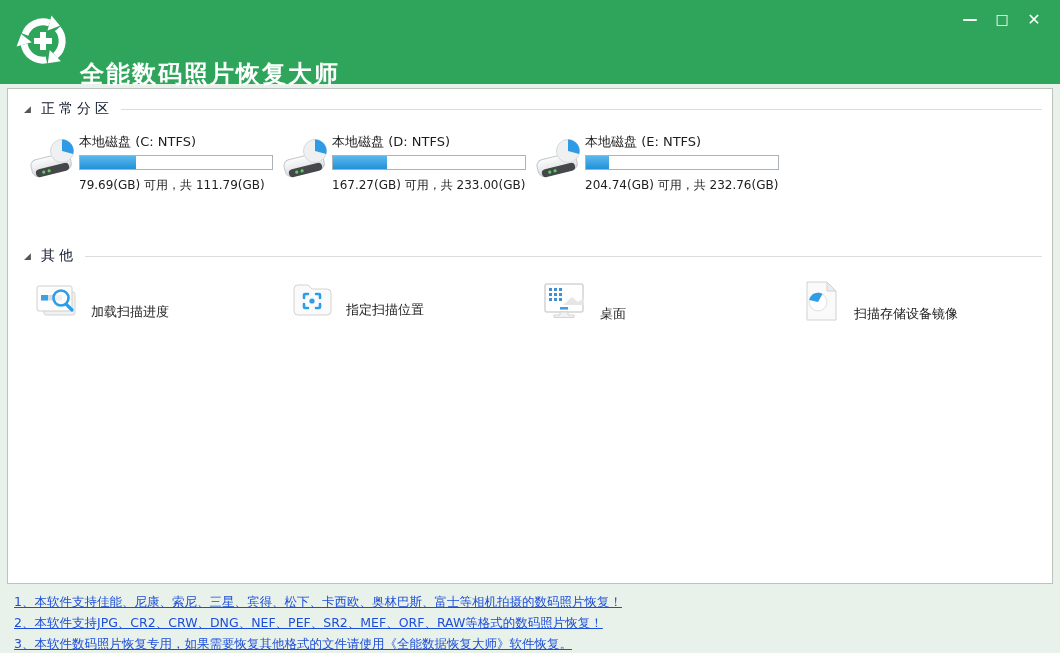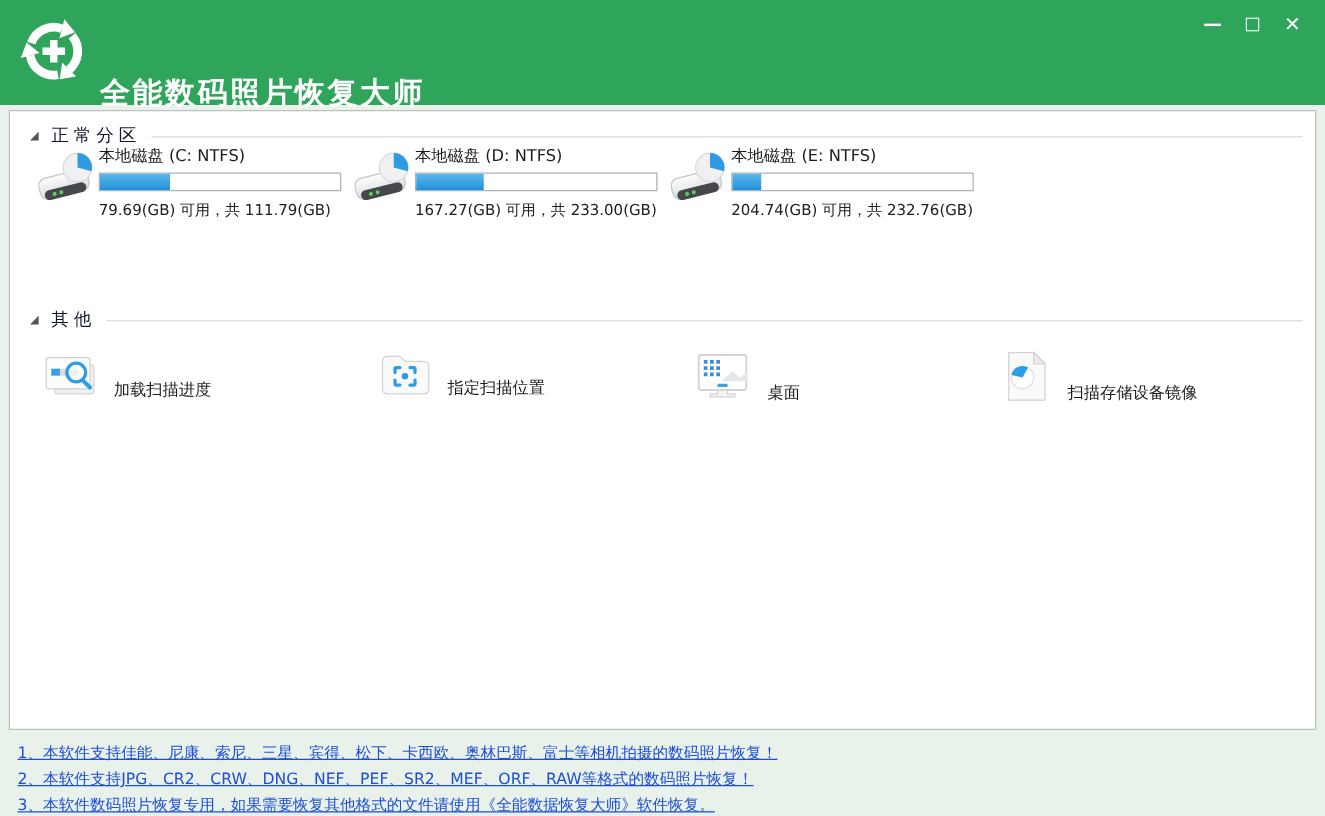--- a/index.html
+++ b/index.html
@@ -17,21 +17,21 @@
   .win-btn.close{font-size:16px;font-weight:bold;}
 
   
   .panel{position:absolute;left:7px;top:88px;width:1044px;height:494px;background:#ffffff;border:1px solid #bcc2bd;}
   .section-header{position:absolute;left:16px;right:10px;display:flex;align-items:center;}
   .expander{font-size:9px;color:#555;margin-right:10px;line-height:1;}
   .section-title{font-size:14px;color:#0f172a;letter-spacing:4px;white-space:nowrap;}
   .section-rule{flex:1;height:1px;background:#dcdcdc;margin-left:8px;}
 
   
-  .disk{position:absolute;top:27px;width:250px;height:64px;cursor:pointer;}
+  .disk{position:absolute;top:44px;width:250px;height:64px;cursor:pointer;}
   .disk-icon{position:absolute;left:0;top:5px;}
   .disk-info{position:absolute;left:51px;top:0;}
   .disk-name{font-size:13px;color:#1c1c1c;white-space:nowrap;}
   .disk-bar{margin-top:4px;width:192px;height:13px;border:1px solid #aab3ba;background:#ffffff;}
   .disk-bar-fill{height:100%;background:linear-gradient(#5cb8ec,#2191d8);}
   .disk-usage{margin-top:7px;font-size:12px;color:#202020;white-space:nowrap;}
 
   
   .other-item{position:absolute;top:190px;display:flex;align-items:flex-end;gap:13px;cursor:pointer;}
   .item-label{font-size:13px;color:#1c1c1c;white-space:nowrap;}
@@ -148,35 +148,35 @@
         <rect x="10" y="13" width="31" height="23" rx="2" fill="#f1f1f1" stroke="#d4d4d4"></rect>
         <rect x="3" y="7" width="35" height="25" rx="2" fill="#fdfdfd" stroke="#cfcfcf"></rect>
         <rect x="7" y="16" width="21" height="5.5" fill="#dcdcdc"></rect>
         <rect x="7" y="16" width="7" height="5.5" fill="#3aa0e8"></rect>
         <circle cx="27" cy="19" r="7.5" fill="#ffffff" fill-opacity="0.55" stroke="#2f9ce6" stroke-width="2.6"></circle>
         <line x1="32.5" y1="25.5" x2="38" y2="31" stroke="#2f9ce6" stroke-width="3.2" stroke-linecap="round"></line>
       </svg>
       <span class="item-label">加载扫描进度</span>
     </div>
 
-    <div class="other-item" style="left:295px">
+    <div class="other-item" style="left:283px">
       <svg width="42" height="40" viewBox="0 0 42 40">
         <path d="M3 10 q0-4 4-4 h10 l4 4 h15 q4 0 4 4 v18 q0 4-4 4 H7 q-4 0-4-4 Z" fill="#fafafa" stroke="#d2d2d2"></path>
         <g stroke="#2f9ce6" stroke-width="2.6" fill="none" stroke-linecap="round">
           <path d="M17 15 h-3 q-1 0-1 1 v3"></path>
           <path d="M25 15 h3 q1 0 1 1 v3"></path>
           <path d="M17 29 h-3 q-1 0-1-1 v-3"></path>
           <path d="M25 29 h3 q1 0 1-1 v-3"></path>
         </g>
         <circle cx="21" cy="22" r="2.6" fill="#2f9ce6"></circle>
       </svg>
       <span class="item-label">指定扫描位置</span>
     </div>
 
-    <div class="other-item" style="left:547px">
+    <div class="other-item" style="left:533px">
       <svg width="46" height="44" viewBox="0 0 46 44">
         <rect x="4" y="5" width="38" height="28" rx="2" fill="#ffffff" stroke="#d4d4d4" stroke-width="1.5"></rect>
         <g fill="#3f8fd6">
           <rect x="8" y="9" width="3" height="3"></rect>
             <rect x="13" y="9" width="3" height="3"></rect>
             <rect x="18" y="9" width="3" height="3"></rect>
           <rect x="8" y="14" width="3" height="3"></rect>
             <rect x="13" y="14" width="3" height="3"></rect>
             <rect x="18" y="14" width="3" height="3"></rect>
           <rect x="8" y="19" width="3" height="3"></rect>

